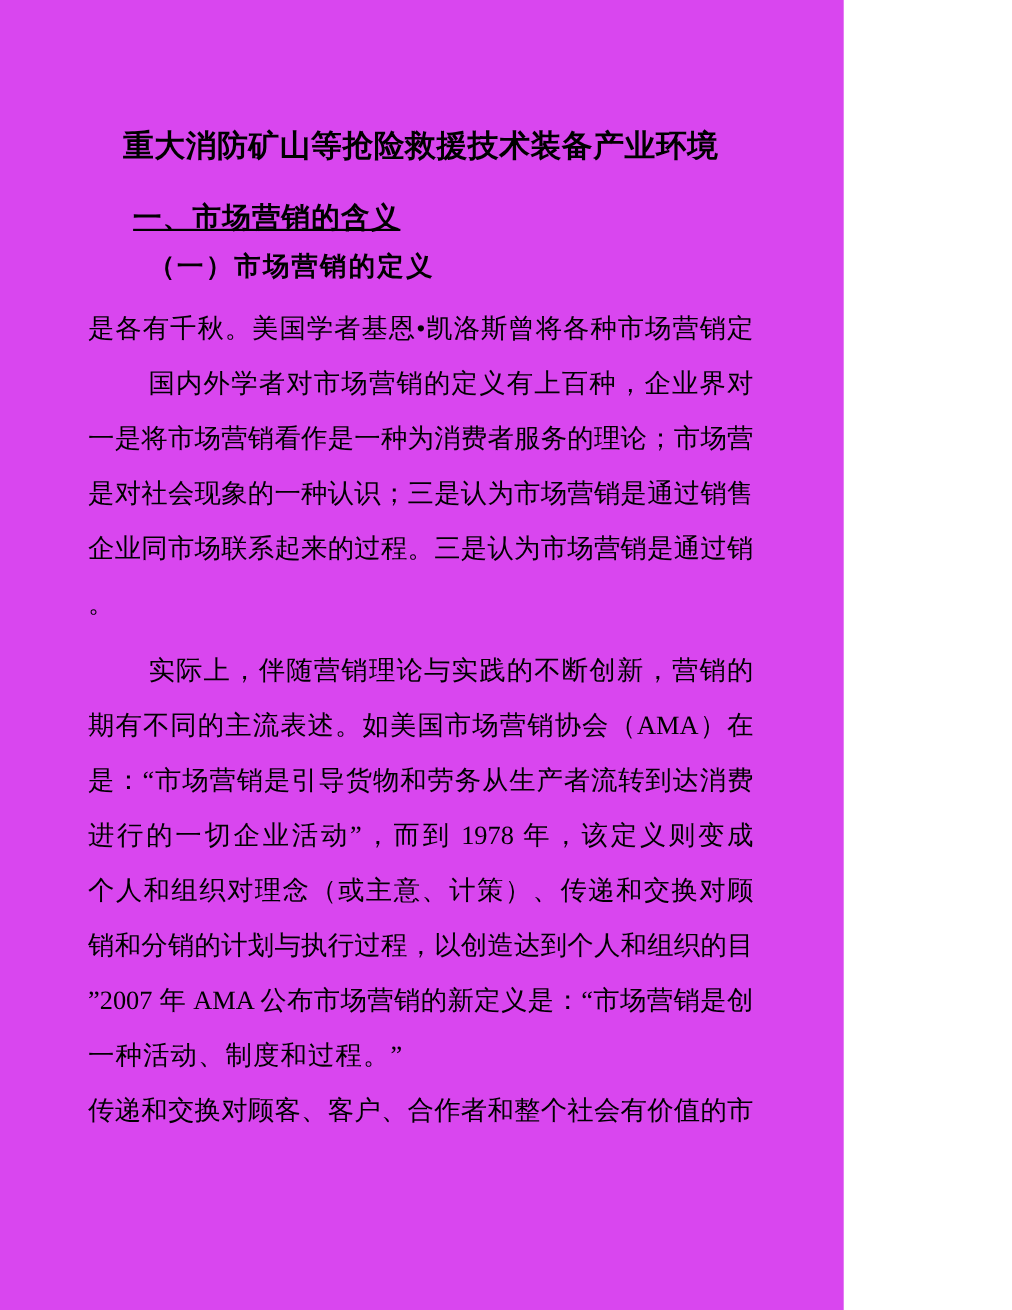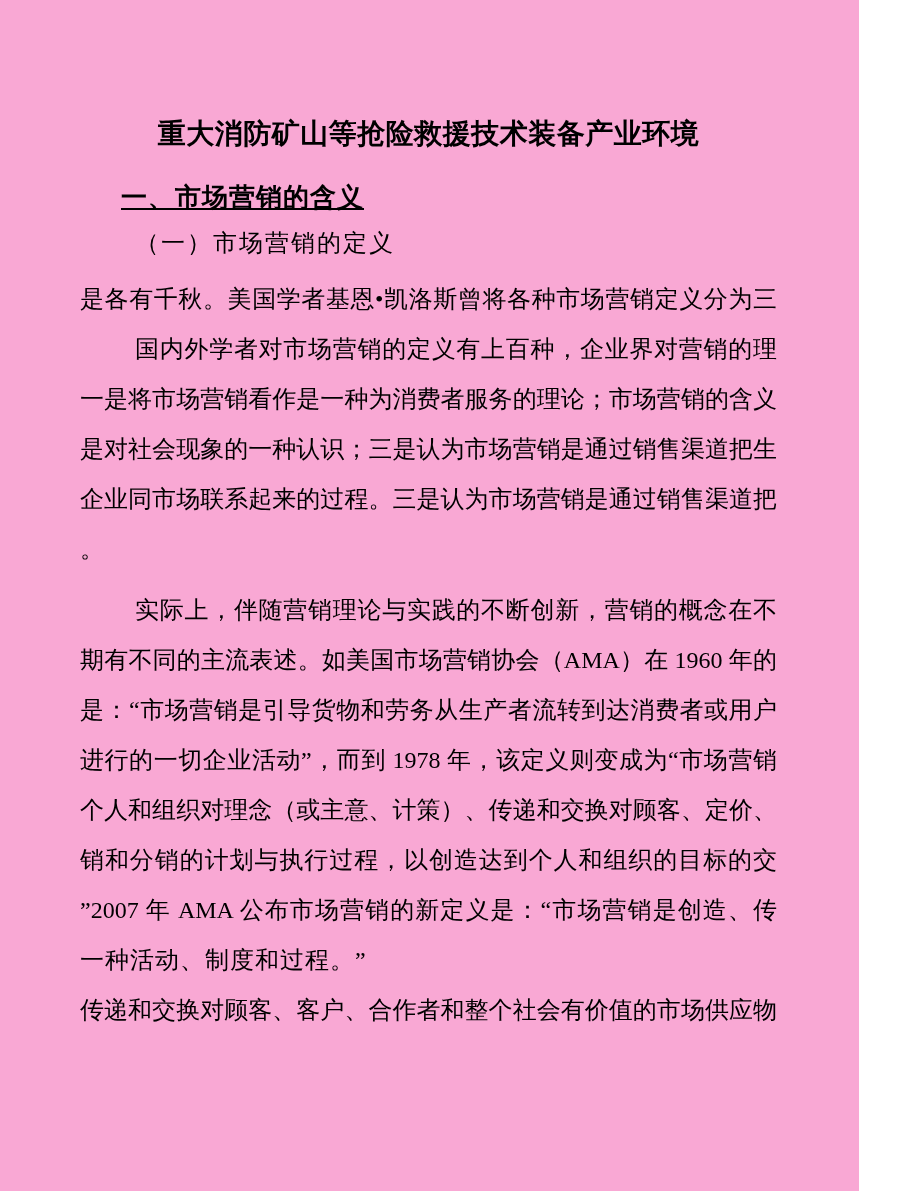--- a/index.html
+++ b/index.html
@@ -10,24 +10,24 @@
   body {
     width: 920px;
     height: 1191px;
     overflow: hidden;
     font-family: "Liberation Serif", "DejaVu Serif", serif;
     color: #000000;
     box-sizing: border-box;
   }
   .page {
     box-sizing: border-box;
-    width: 859px;
+    width: 767px;
     height: 1191px;
     padding: 118px 82px 16px 80px;
-    background: #f9a8d4;
+    background: #d946ef;
   }
   .doc-title {
     font-size: 28px;
     font-weight: bold;
     text-align: center;
     line-height: 32px;
     letter-spacing: 0.5px;
   }
   .heading-1 {
     margin-top: 33px;
@@ -35,21 +35,21 @@
     font-size: 26px;
     font-weight: bold;
     line-height: 30px;
     letter-spacing: 1px;
     text-decoration: underline;
   }
   .heading-2 {
     margin-top: 15px;
     padding-left: 55px;
     font-size: 24px;
-    font-weight: normal;
+    font-weight: bold;
     line-height: 30px;
     letter-spacing: 2px;
   }
   .paragraph {
     font-size: 24px;
   }
   .para-1 { margin-top: 16px; }
   .para-2 { margin-top: 11px; }
   .line {
     line-height: 50px;

